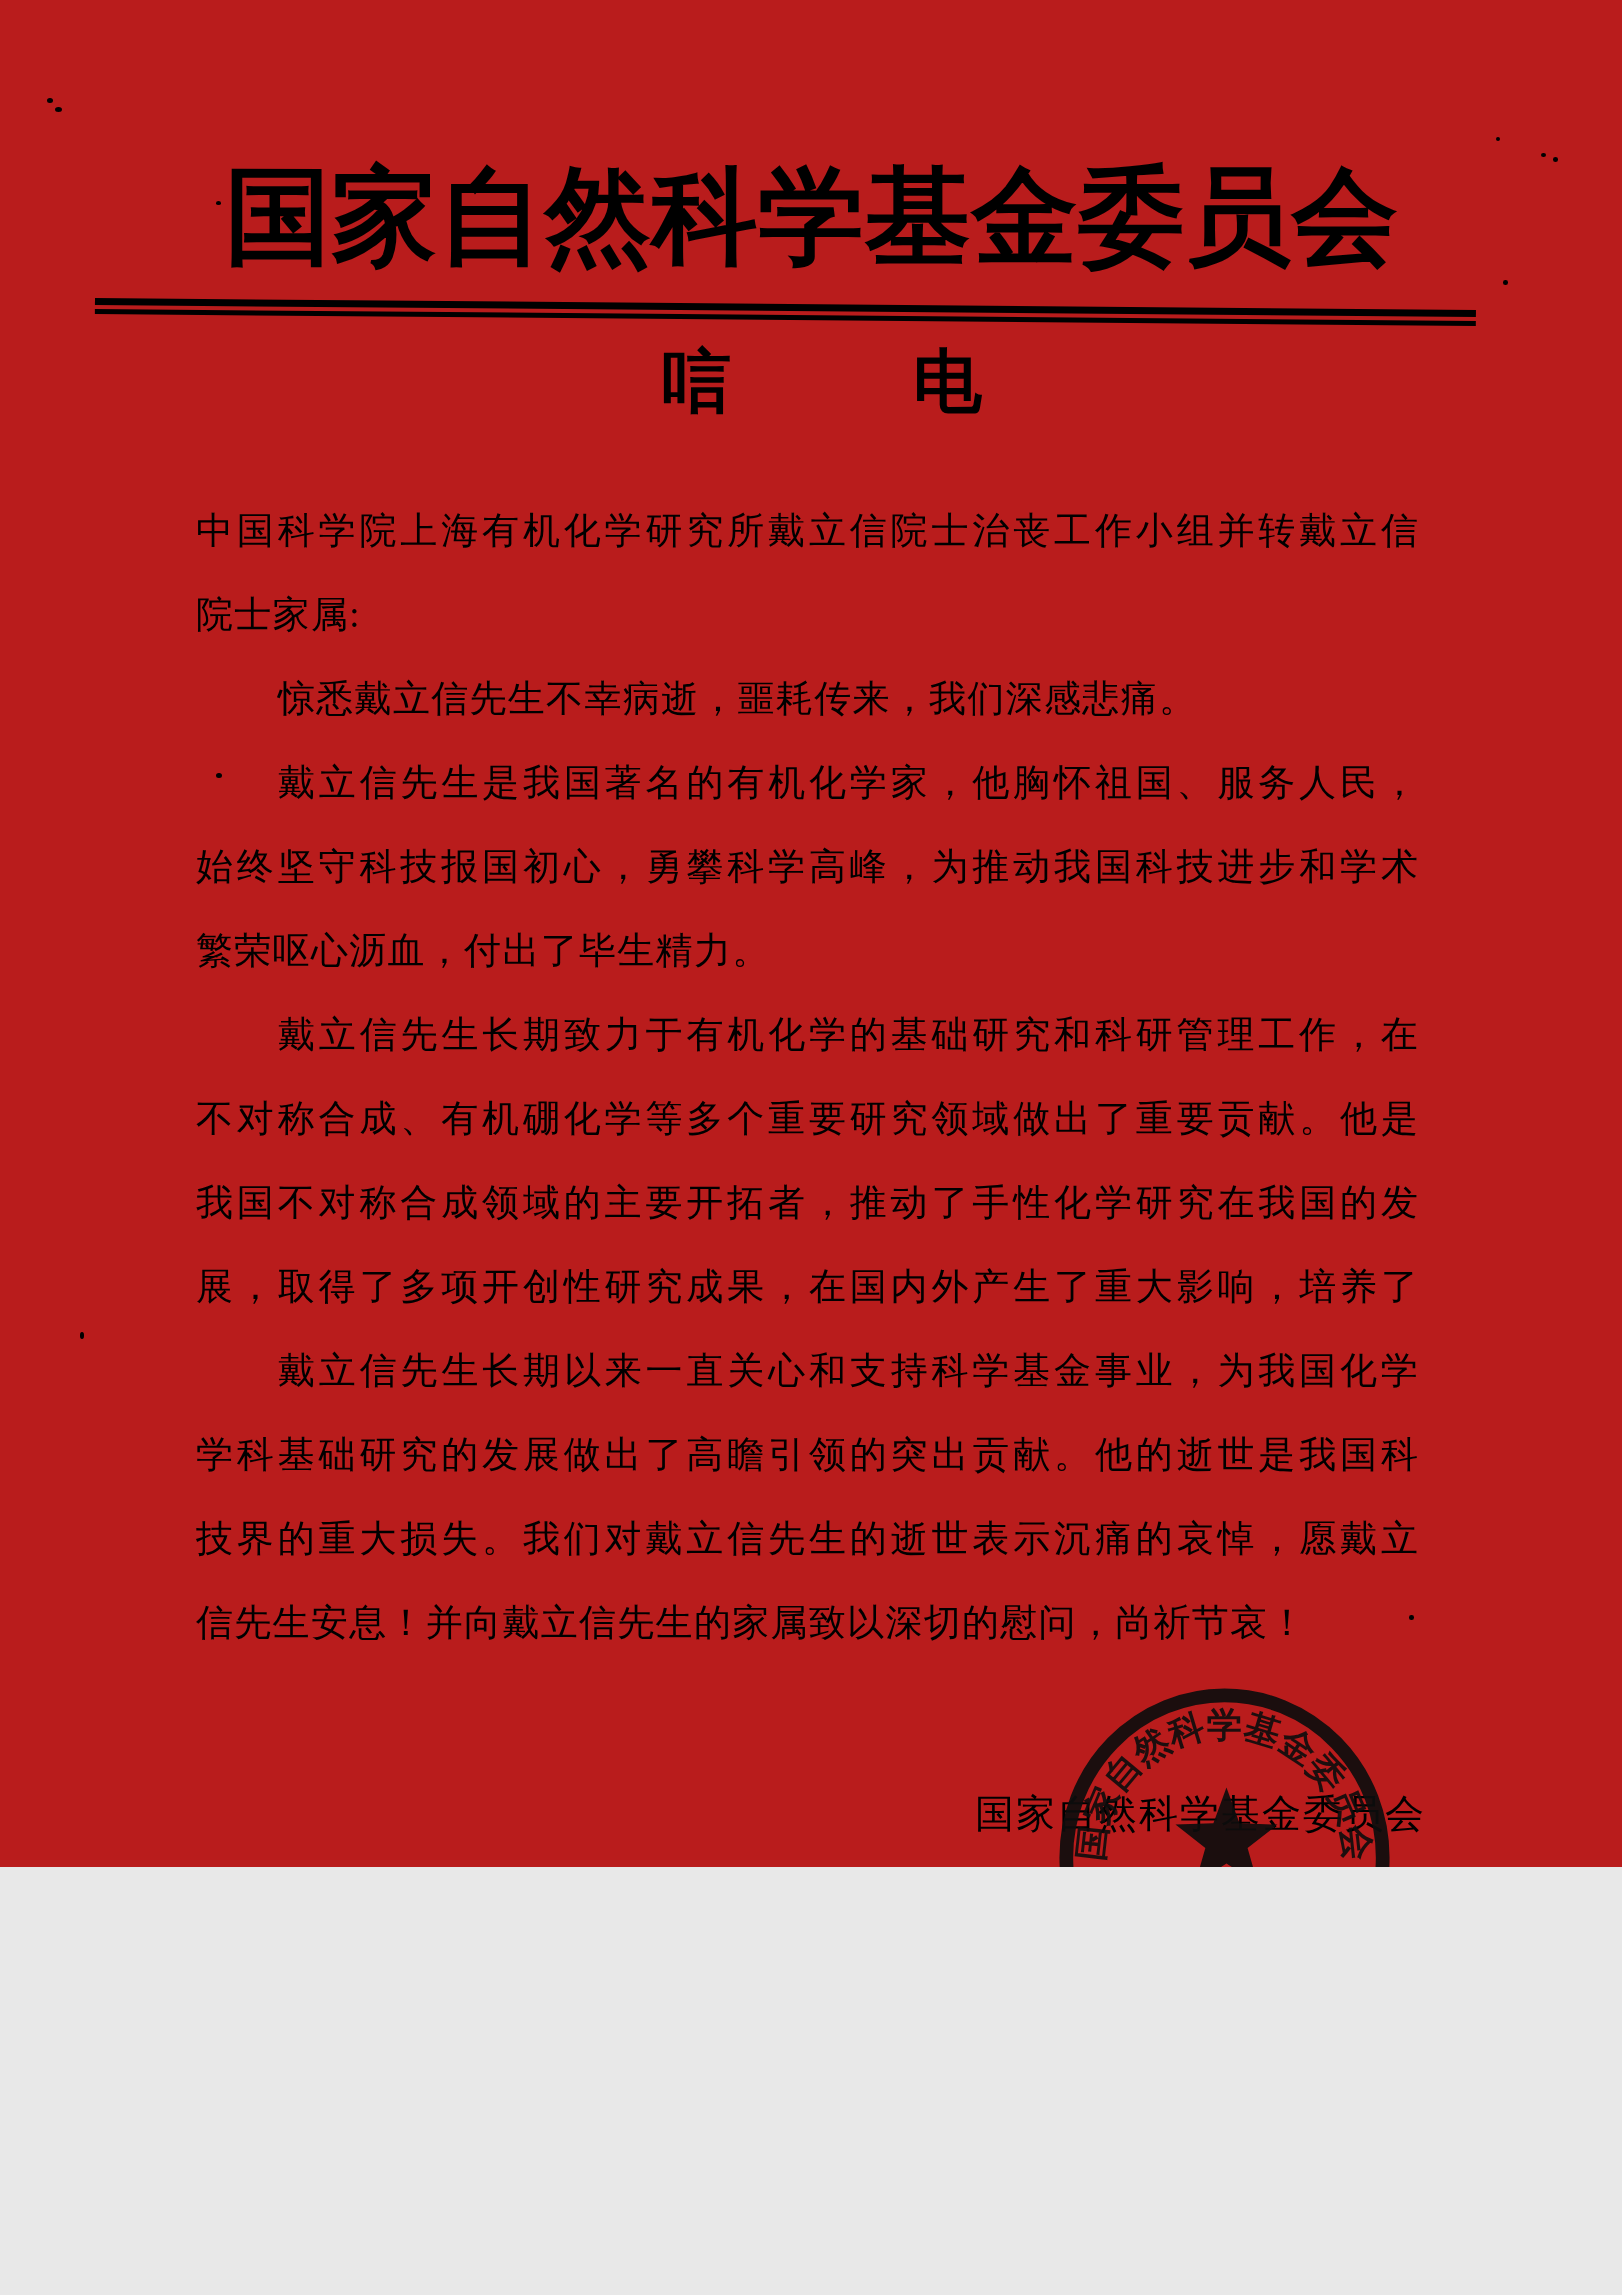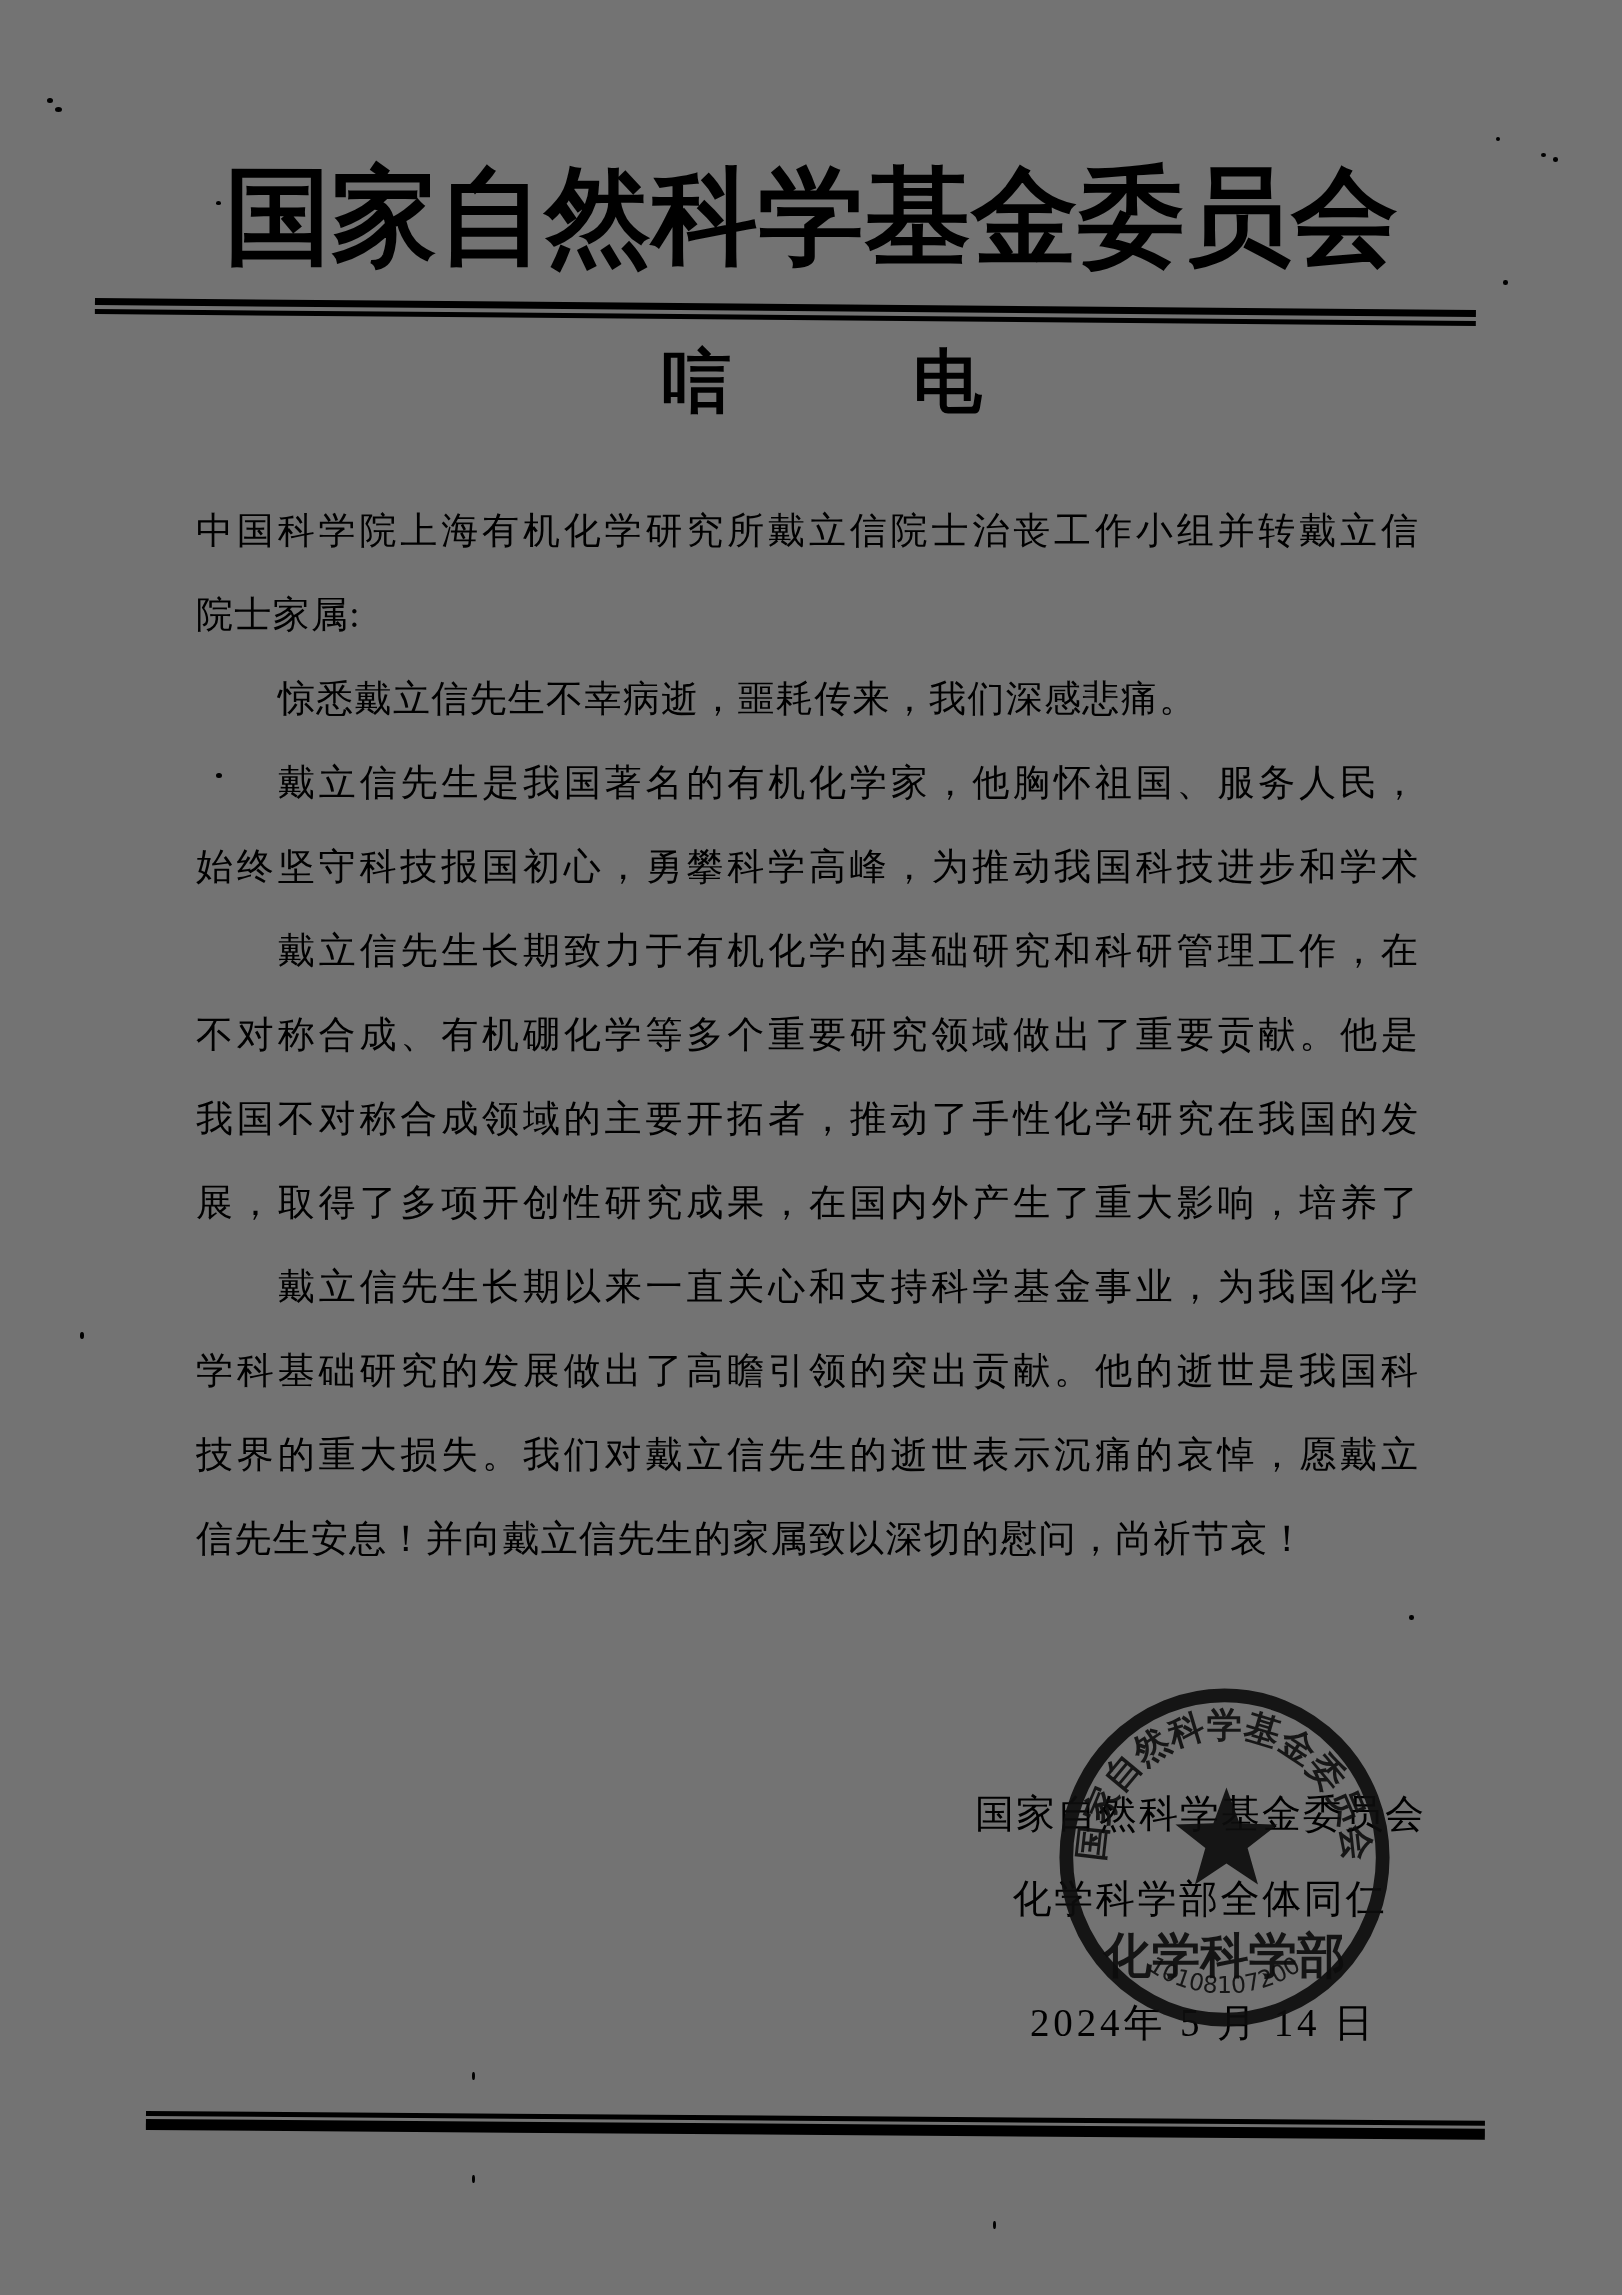--- a/index.html
+++ b/index.html
@@ -1,19 +1,19 @@
 <!DOCTYPE html>
 <html style="font-size:10.5px"><head>
 <meta charset="utf-8">
 <style>
   html,body{margin:0;padding:0;background:#e8e8e8;}
   #page{
     position:relative;
-    width:1623px;height:2295px;
-    background:#737373;
+    width:1623px;height:1867px;
+    background:#b91c1c;
     overflow:hidden;
     font-family:"Liberation Serif","DejaVu Serif",serif;
     color:#000;
   }
   
   #letterhead{
     position:absolute;
     top:162px;left:50%;
     transform:translateX(-50%);
     font-size:106px;
@@ -170,20 +170,21 @@
         <span>我</span>
         <span>国</span>
         <span>科</span>
         <span>技</span>
         <span>进</span>
         <span>步</span>
         <span>和</span>
         <span>学</span>
         <span>术</span>
       </div>
+      <div class="line">繁荣呕心沥血，付出了毕生精力。</div>
       <div class="line justify indent">
         <span>戴</span>
         <span>立</span>
         <span>信</span>
         <span>先</span>
         <span>生</span>
         <span>长</span>
         <span>期</span>
         <span>致</span>
         <span>力</span>

